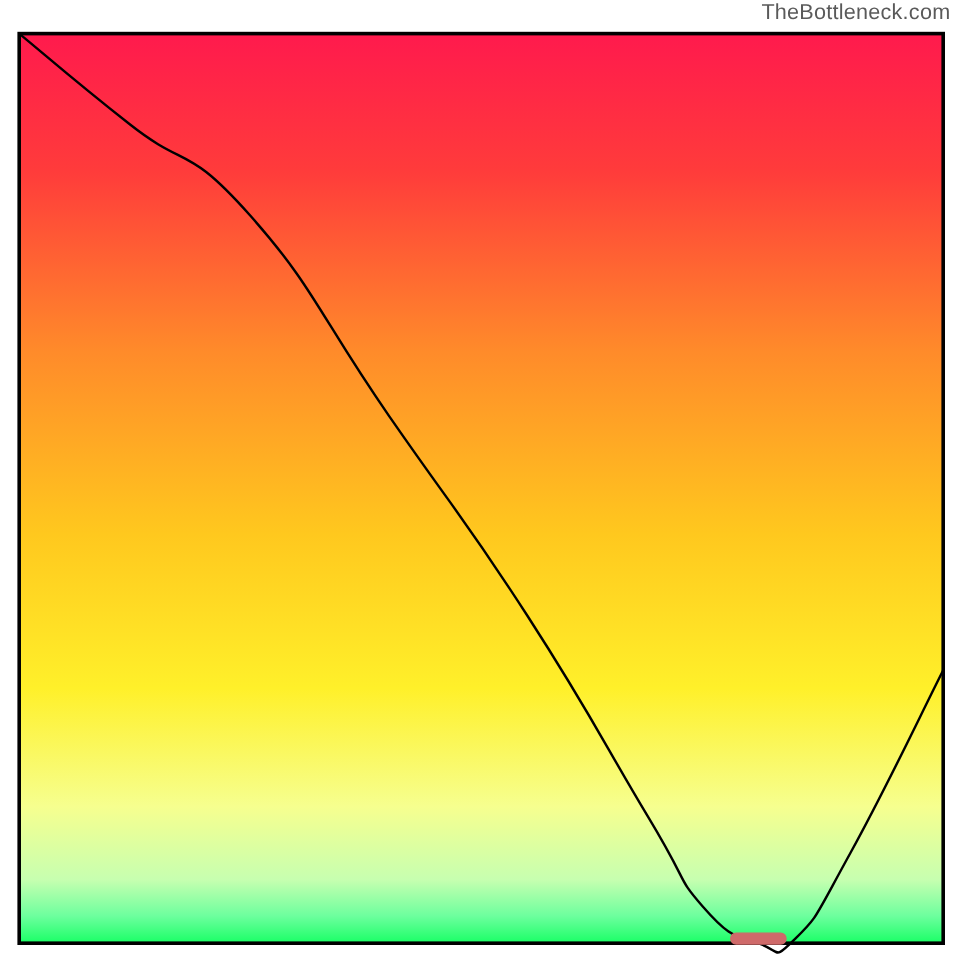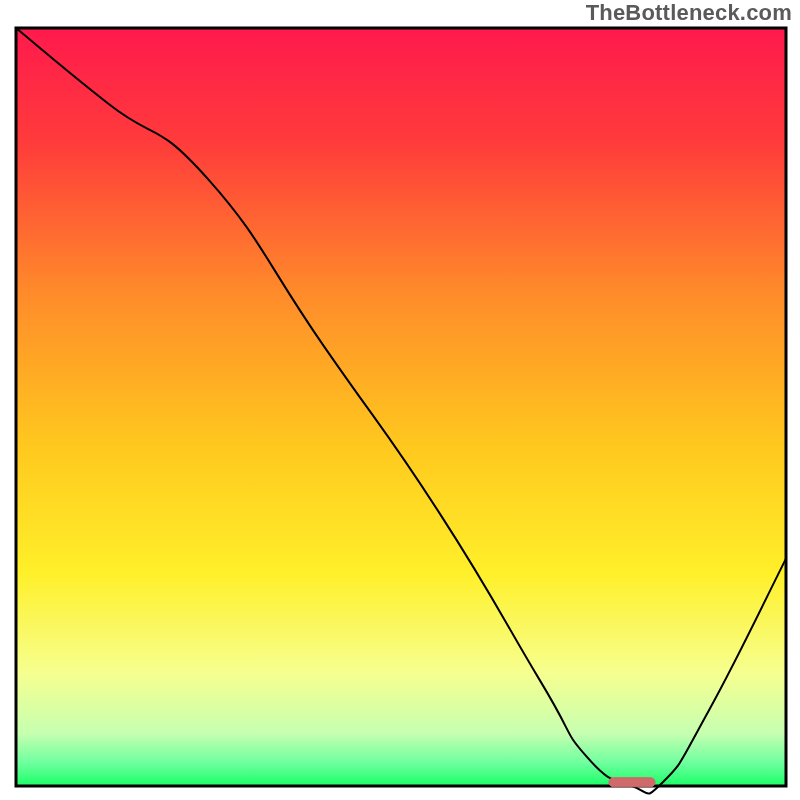--- a/index.html
+++ b/index.html
@@ -13,22 +13,22 @@
   }
   .chart-container {
     position: relative;
     width: 800px;
     height: 800px;
   }
   .watermark {
     position: absolute;
     top: 0;
     right: 8px;
-    font-size: 22px;
-    font-weight: 700;
+    font-size: 18px;
+    font-weight: 400;
     color: #5a5a5a;
     letter-spacing: 0.2px;
     z-index: 10;
   }
   svg.plot {
     position: absolute;
     top: 0;
     left: 0;
   }
   .inner-rect {

